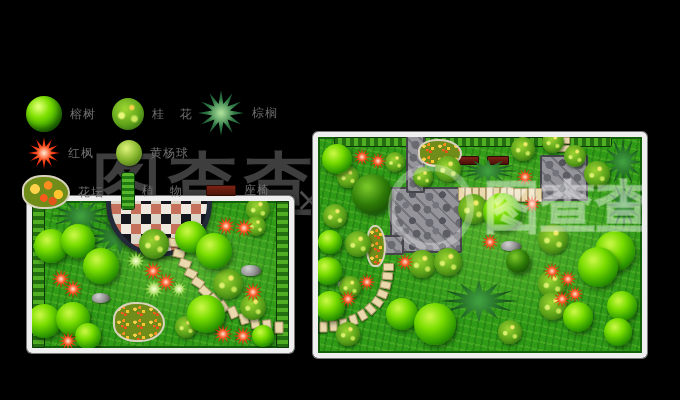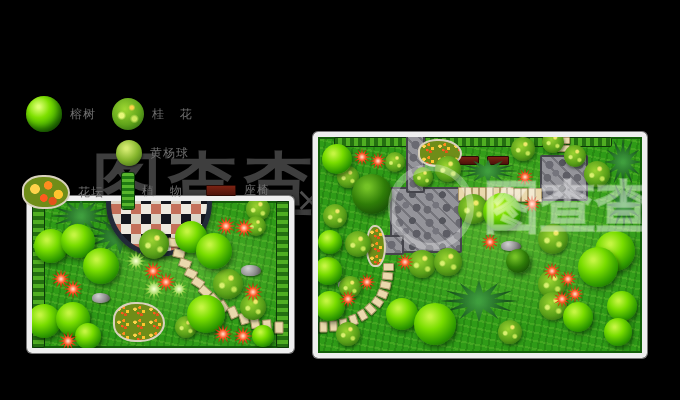--- a/index.html
+++ b/index.html
@@ -99,20 +99,28 @@
   <div class="wm-x">×</div>
 
   <div class="legend">
     <div class="lg-item" style="left:112px;top:58px;">
       <span class="ic ic-mottled" style="width:32px;height:32px;"></span>
       <span class="lg-label" style="letter-spacing:6px;">桂 花</span>
     </div>
     <div class="lg-item" style="left:26px;top:56px;">
       <span class="ic ic-glossy" style="width:36px;height:36px;"></span>
       <span class="lg-label">榕树</span>
+    </div>
+    <div class="lg-item" style="left:198px;top:50px;">
+      <span class="ic ic-palm star" style="width:46px;height:46px;"></span>
+      <span class="lg-label">棕榈</span>
+    </div>
+    <div class="lg-item" style="left:28px;top:97px;">
+      <span class="ic ic-red star" style="width:32px;height:32px;"></span>
+      <span class="lg-label">红枫</span>
     </div>
     <div class="lg-item" style="left:116px;top:100px;">
       <span class="ic ic-ball" style="width:26px;height:26px;"></span>
       <span class="lg-label">黄杨球</span>
     </div>
     <div class="lg-item" style="left:22px;top:135px;">
       <span class="ic ic-bed" style="width:44px;height:30px;"></span>
       <span class="lg-label">花坛</span>
     </div>
     <div class="lg-item" style="left:122px;top:133px;">

